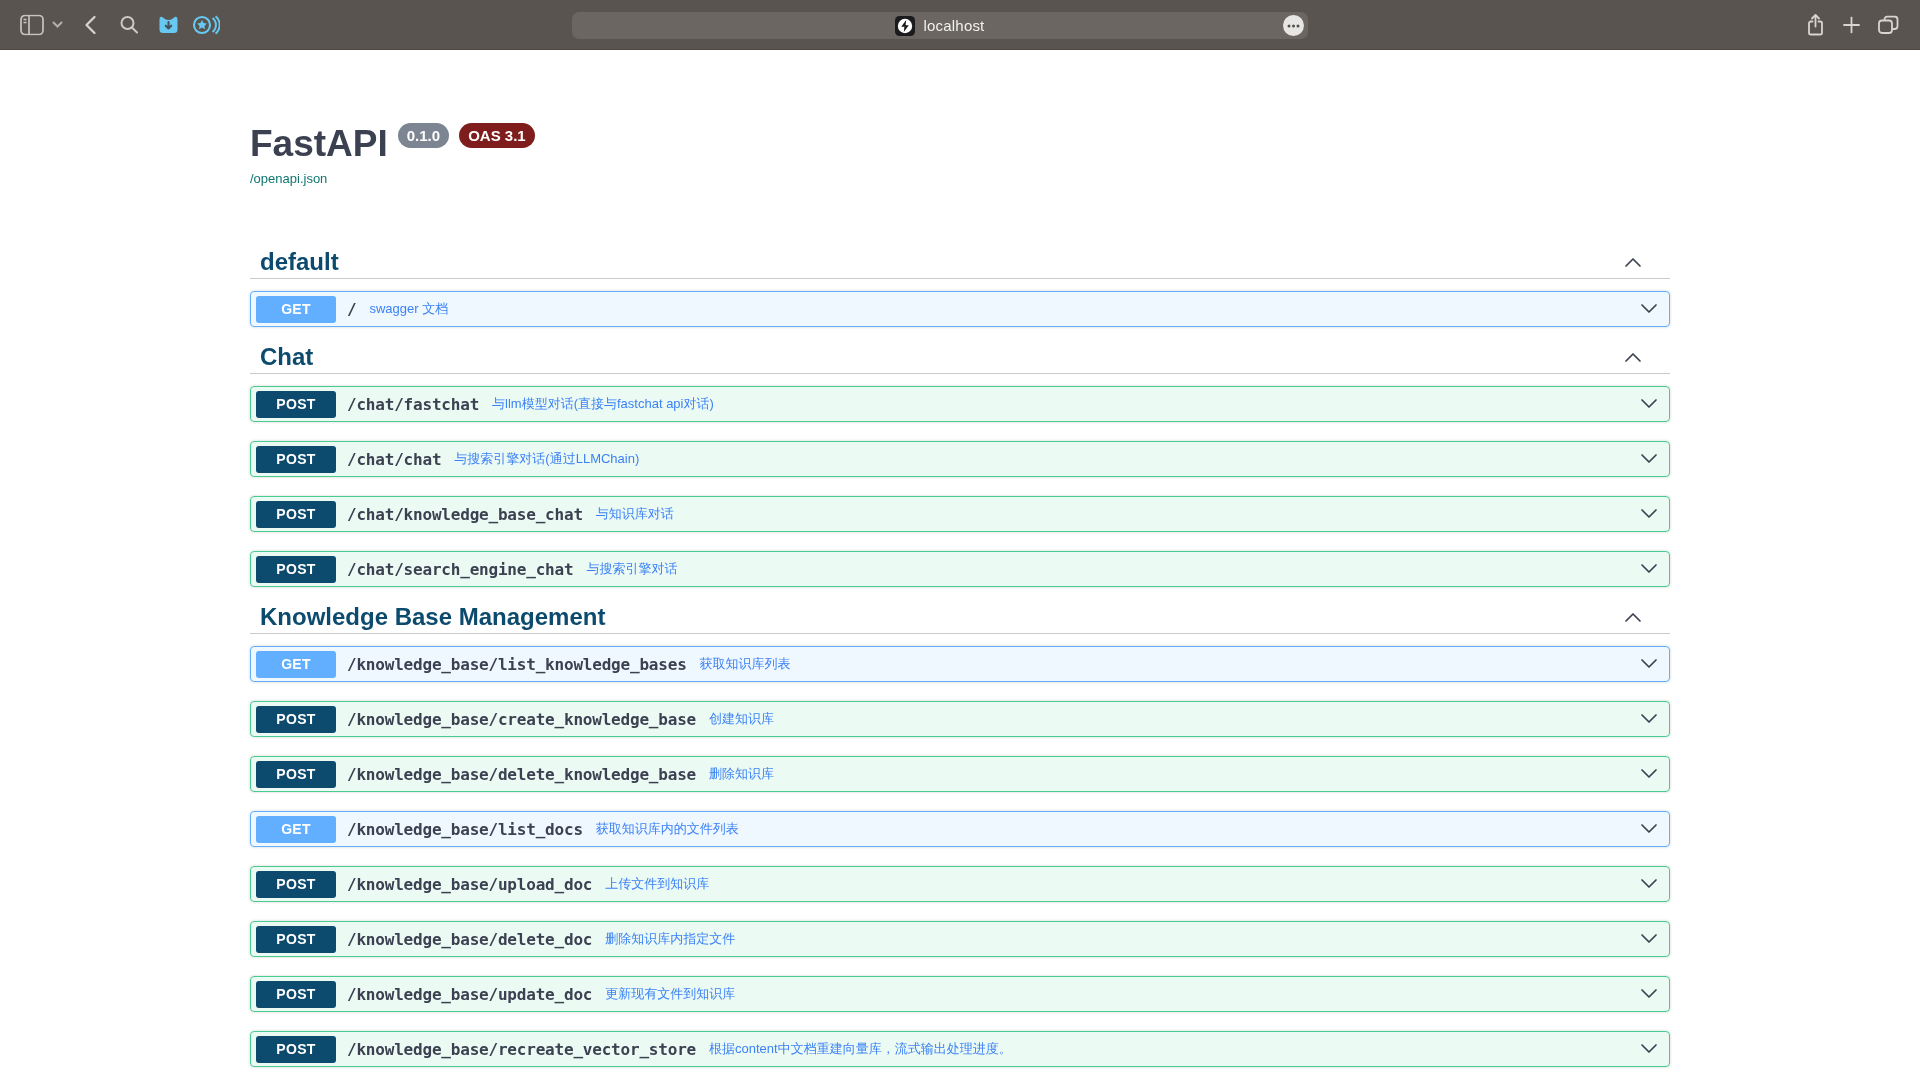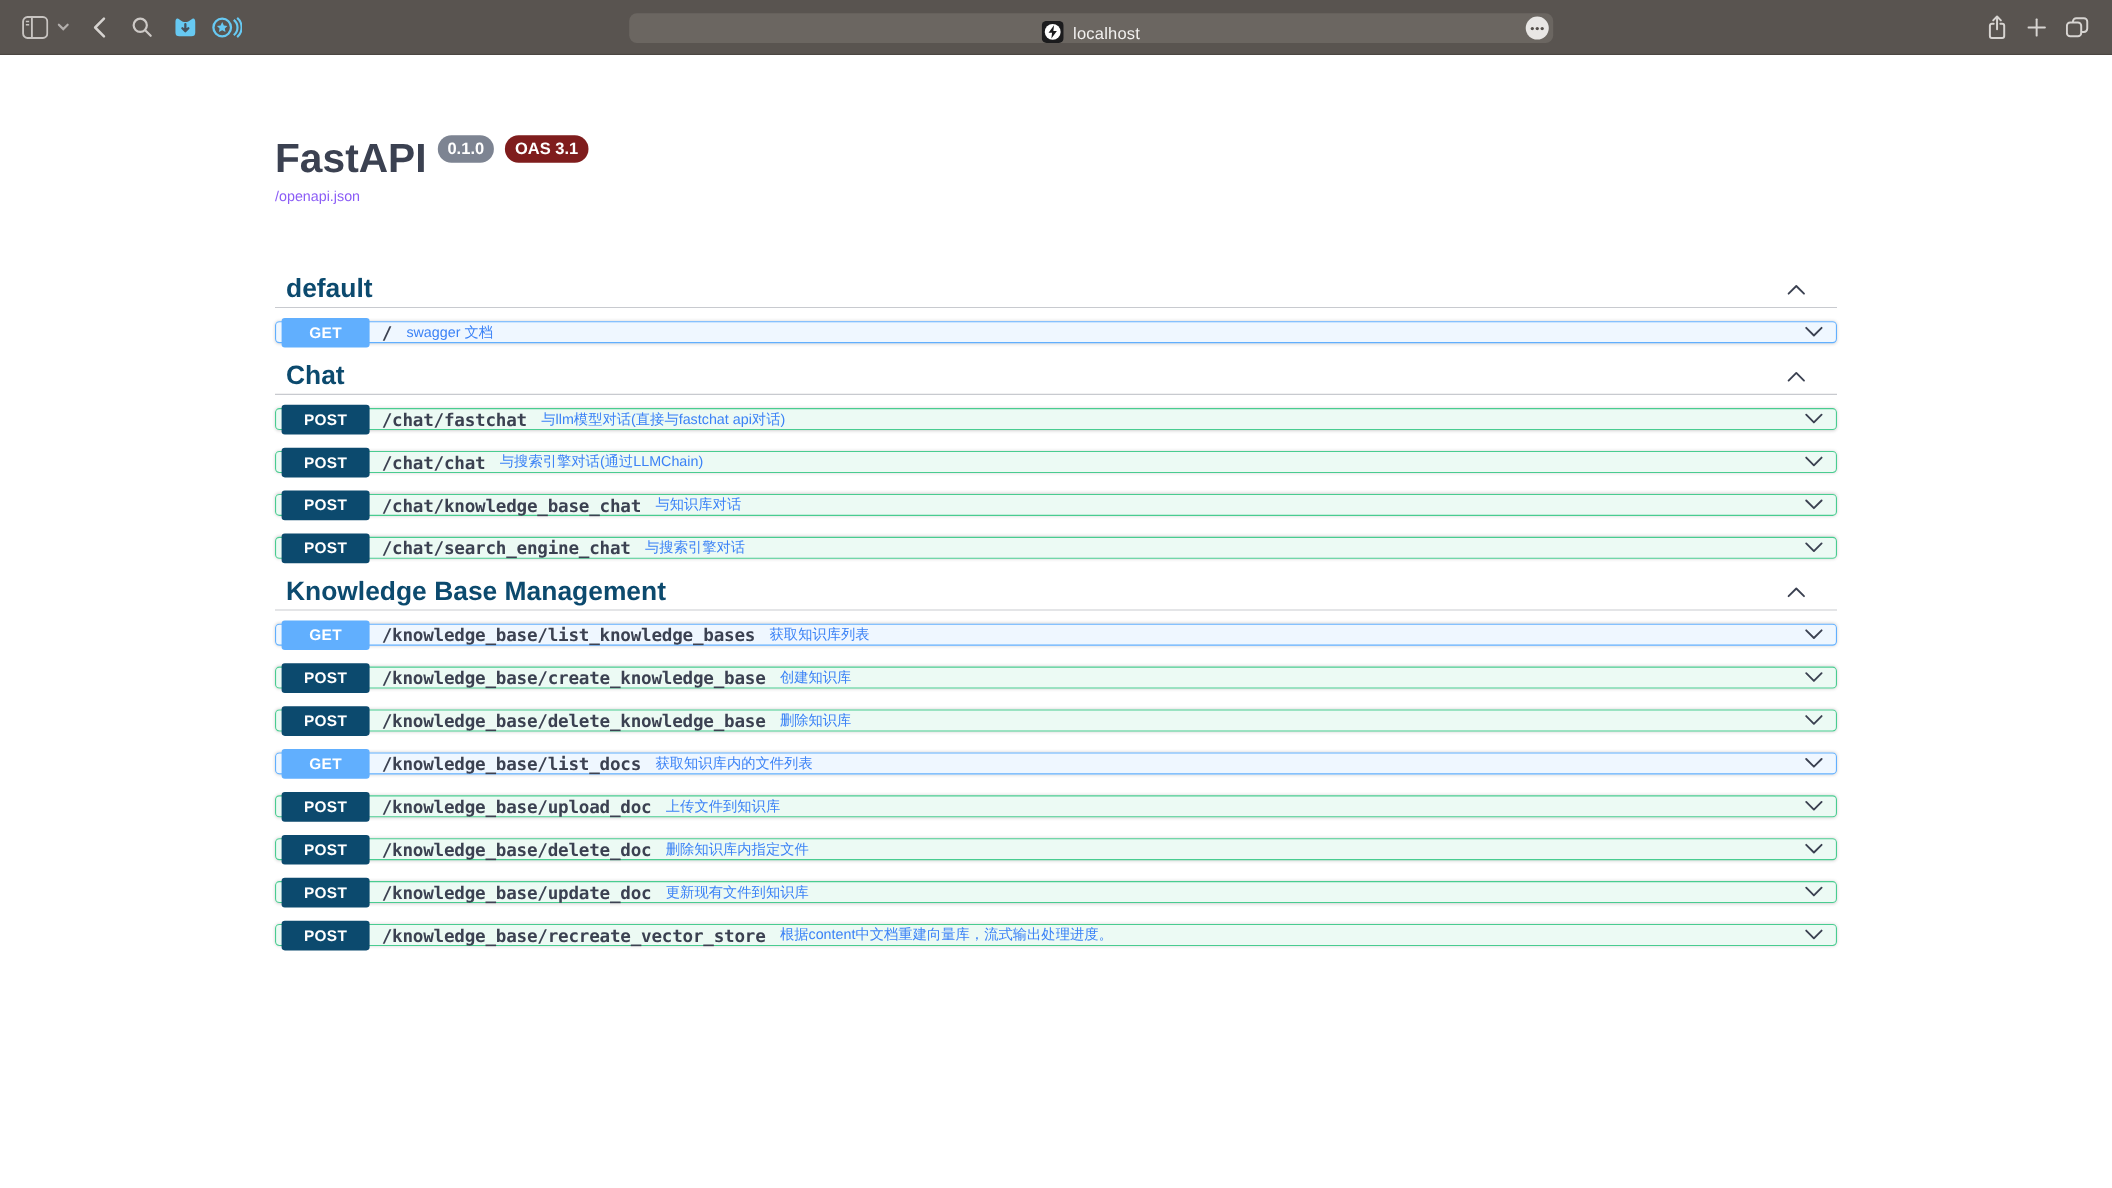--- a/index.html
+++ b/index.html
@@ -4,50 +4,50 @@
 <style>
   * { box-sizing: border-box; margin: 0; padding: 0; }
   html, body { width: 1920px; height: 1080px; overflow: hidden; background: #fff;
     font-family: "Liberation Sans", sans-serif; }
 
   
   .toolbar { position: relative; height: 50px; background: #595450;
     border-bottom: 1px solid #4b4642; }
   .tb-icon { position: absolute; top: 50%; transform: translateY(-50%);
     display: flex; align-items: center; justify-content: center; cursor: default; }
-  .urlbar { position: absolute; left: 572px; top: 12px; width: 840px; height: 27px;
-    background: #6b6661; border-radius: 7px; display: flex; align-items: flex-end;
+  .urlbar { position: absolute; left: 572px; top: 12px; width: 736px; height: 27px;
+    background: #6b6661; border-radius: 7px; display: flex; align-items: center;
     justify-content: center; gap: 8px; color: #f2f1f0; font-size: 15px; }
   .urlbar .host { letter-spacing: .2px; }
   .more-btn { position: absolute; right: 4px; top: 3px; width: 21px; height: 21px;
     border-radius: 50%; background: #e8e6e4; display: flex; align-items: center;
     justify-content: center; }
 
   
   .page { width: 1920px; height: 1030px; background: #fff; overflow: hidden; }
   .wrapper { width: 1420px; margin: 0 auto; }
 
   .info { padding-top: 52px; padding-bottom: 45px; margin-top: 20px; }
   .api-title { display: flex; align-items: center; gap: 10px; }
   .api-title h2 { font-size: 37px; line-height: 44px; font-weight: bold; color: #3b4151; }
   .pill { color: #fff; font-size: 15px; font-weight: bold; padding: 4px 9px;
     border-radius: 57px; position: relative; top: -9px; white-space: nowrap; }
   .pill.version { background: #7d8492; }
   .pill.oas { background: #7f1d1d; }
   .spec-link { display: inline-block; margin-top: 5px; font-size: 13px; line-height: 15px;
-    color: #8b5cf6; text-decoration: none; cursor: pointer; }
+    color: #0f766e; text-decoration: none; cursor: pointer; }
 
   .tag-section { margin-top: 13px; }
   .tag-header { height: 34px; display: flex; align-items: center;
     justify-content: space-between; padding: 0 28px 0 10px;
     border-bottom: 1px solid rgba(59,65,81,.28); cursor: pointer; }
   .tag-header h3 { font-size: 24px; font-weight: bold; color: #0c4a6e; }
 
   .ops { padding-top: 12px; }
-  .opblock { height: 20px; display: flex; align-items: center; margin-bottom: 19px;
+  .opblock { height: 36px; display: flex; align-items: center; margin-bottom: 19px;
     border-radius: 4px; border: 1px solid; box-shadow: 0 0 3px rgba(0,0,0,.19);
     cursor: pointer; }
   .opblock:last-child { margin-bottom: 0; }
   .opblock.get  { background: rgba(97,175,254,.1);  border-color: #61affe; }
   .opblock.post { background: rgba(73,204,144,.1); border-color: #49cc90; }
   .method { min-width: 80px; height: 27px; margin-left: 5px; border-radius: 3px;
     color: #fff; font-weight: bold; font-size: 14px; display: flex;
     align-items: center; justify-content: center; letter-spacing: .3px; }
   .opblock.get  .method { background: #61affe; }
   .opblock.post .method { background: #0c4a6e; }

